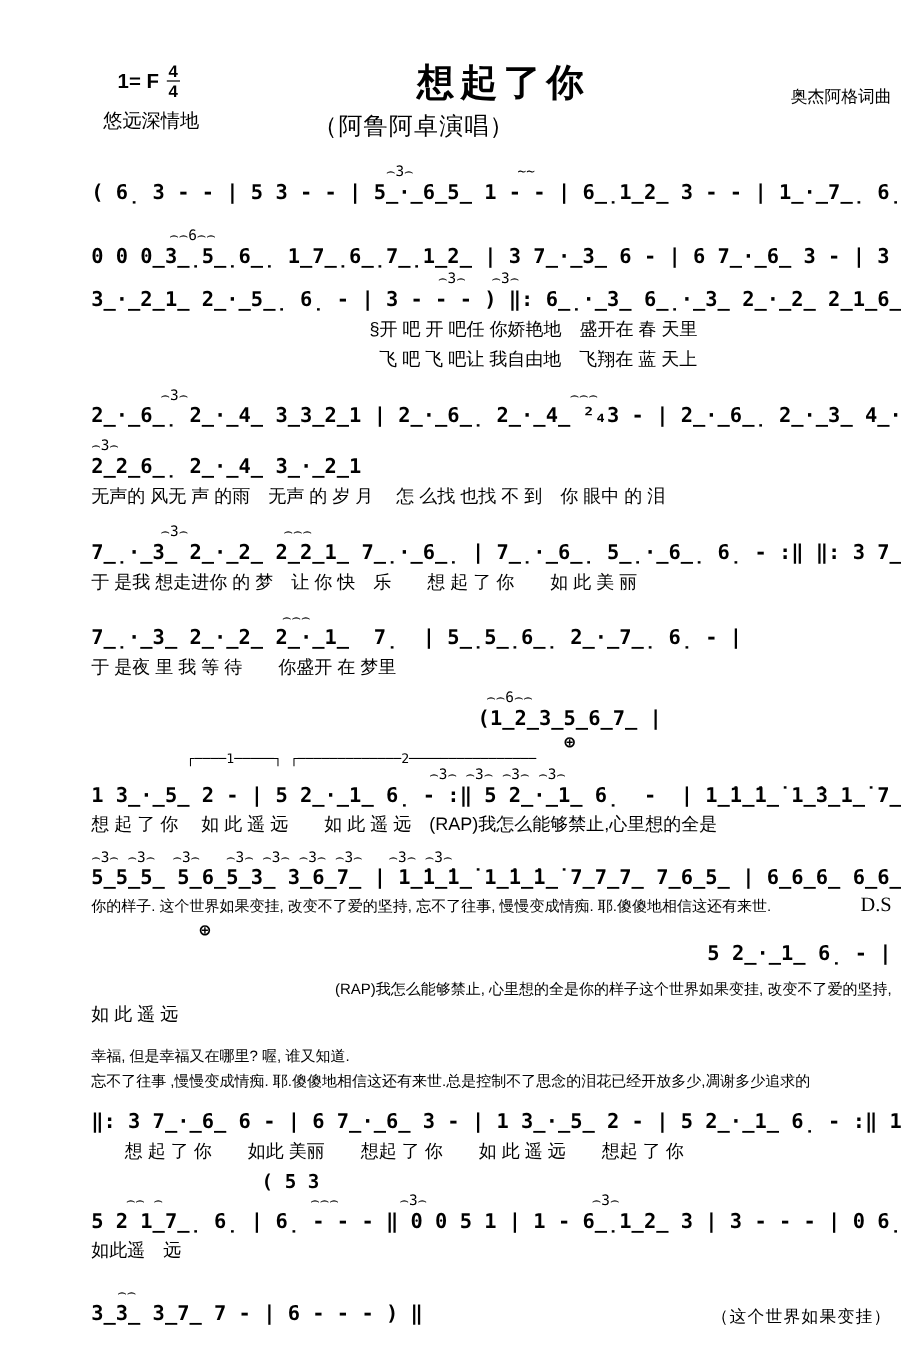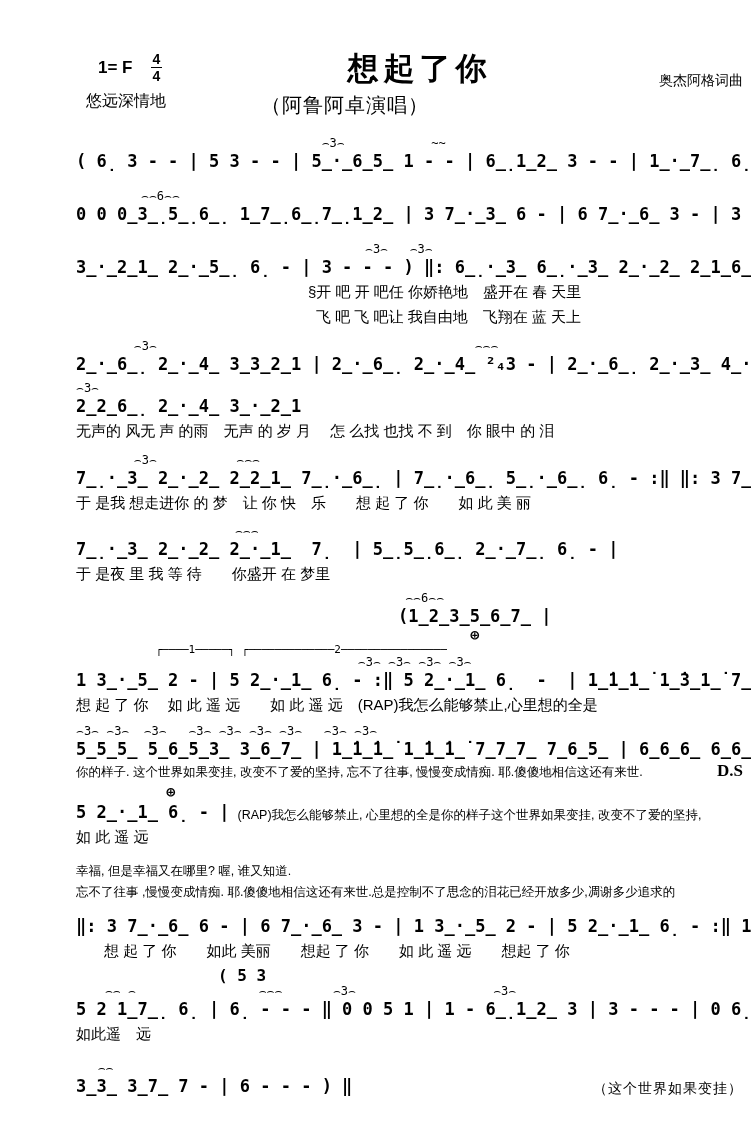--- a/index.html
+++ b/index.html
@@ -1,41 +1,41 @@
 <!DOCTYPE html>
 <html><head>
 <meta charset="utf-8">
 <style>
   html,body{margin:0;padding:0;background:#ffffff;}
   body{width:751px;height:1124px;overflow:hidden;color:#000;font-family:"Liberation Sans",sans-serif;}
   .page{padding:52px 8px 0 76px;}
   
   .hdr{display:grid;grid-template-columns:185px 1fr 165px;align-items:start;margin-bottom:18px;}
-  .keyrow{display:flex;align-items:center;gap:18px;font-weight:bold;font-size:17px;margin-left:22px;}
+  .keyrow{display:flex;align-items:center;gap:6px;font-weight:bold;font-size:17px;margin-left:22px;}
   .meter{display:inline-flex;flex-direction:column;align-items:center;line-height:1;font-size:14px;font-weight:bold;}
   .meter .mbot{border-top:1.5px solid #000;padding:1px 2px 0 2px;}
   .meter .mtop{padding:0 2px 1px 2px;}
   .tempo{font-size:16px;margin-top:8px;margin-left:10px;}
   .title{font-size:31px;font-weight:bold;text-align:center;letter-spacing:5px;line-height:1.1;}
   .subtitle{font-size:20px;margin-top:6px;letter-spacing:1px;}
   .credit{text-align:right;font-size:14px;margin-top:20px;}
   
   .sys{position:relative;}
   .orn,.notes,.volta,.coda,.pre{font-family:"DejaVu Sans Mono",monospace;white-space:pre;}
   .notes{font-size:17px;font-weight:bold;line-height:23px;letter-spacing:0;}
   .orn{font-size:12px;line-height:12px;height:13px;}
   .volta{font-size:11px;line-height:11px;height:12px;}
   .coda{font-size:15px;line-height:15px;height:16px;font-weight:bold;}
   .pre{font-size:16px;font-weight:bold;line-height:18px;}
   .lyr{font-size:15px;line-height:25px;white-space:pre;font-weight:500;}
   .rap{font-size:12.5px;line-height:18px;white-space:pre-wrap;}
   .para{font-size:12.5px;line-height:21px;white-space:pre-wrap;}
-  .row{display:flex;align-items:flex-end;gap:8px;}
+  .row{display:flex;align-items:flex-end;gap:8px;flex-direction:column;}
   .rowsb{display:flex;justify-content:space-between;align-items:flex-end;}
-  .ds{font-family:"Liberation Serif",serif;font-size:17px;font-weight:bold;white-space:nowrap;}
+  .ds{font-family:"Liberation Serif",serif;font-size:17px;font-weight:normal;white-space:nowrap;}
   .ftr{font-size:14px;letter-spacing:1px;}
 </style>
 </head>
 <body>
 
 <div class="page">
 
   <div class="hdr">
     <div>
       <div class="keyrow">
@@ -57,21 +57,21 @@
   <div class="sys" style="margin-top:2px">
     <div class="orn">                                  ⌢3⌢            ~~</div>
     <div class="notes">( 6̣ 3 - - | 5 3 - - | 5̲·̲6̲5̲ 1 - - | 6̲̣1̲2̲ 3 - - | 1̲·̲7̲̣ 6̣ - - |</div>
   </div>
 
   <div class="sys" style="margin-top:17px">
     <div class="orn">         ⌢⌢6⌢⌢</div>
     <div class="notes">0 0 0̲3̲̣5̲̣6̲̣ 1̲7̲̣6̲̣7̲̣1̲2̲ | 3 7̲·̲3̲ 6 - | 6 7̲·̲6̲ 3 - | 3 5̲·̲1̲ 2 - |</div>
   </div>
 
-  <div class="sys" style="margin-top:17px">
+  <div class="sys" style="">
     <div class="orn">                                        ⌢3⌢   ⌢3⌢</div>
     <div class="notes">3̲·̲2̲1̲ 2̲·̲5̲̣ 6̣ - | 3 - - - ) ‖: 6̲̣·̲3̲ 6̲̣·̲3̲ 2̲·̲2̲ 2̲1̲6̲̣ | 7̲̣7̲̣6̲ 7̲̣·̲5̲̣ 6̣ - |</div>
     <div class="lyr" style="margin-left:232px">§开 吧 开 吧任 你娇艳地　盛开在 春 天里</div>
     <div class="lyr" style="margin-left:240px">飞 吧 飞 吧让 我自由地　飞翔在 蓝 天上</div>
   </div>
 
   <div class="sys" style="margin-top:11px">
     <div class="orn">        ⌢3⌢                                            ⌢⌢⌢</div>
     <div class="notes">2̲·̲6̲̣ 2̲·̲4̲ 3̲3̲2̲1 | 2̲·̲6̲̣ 2̲·̲4̲ ²₄3 - | 2̲·̲6̲̣ 2̲·̲3̲ 4̲·̲6̲ 4 | 3̲·̲2̲ 1̲·̲2̲ 3 7̣ |</div>
   </div>

